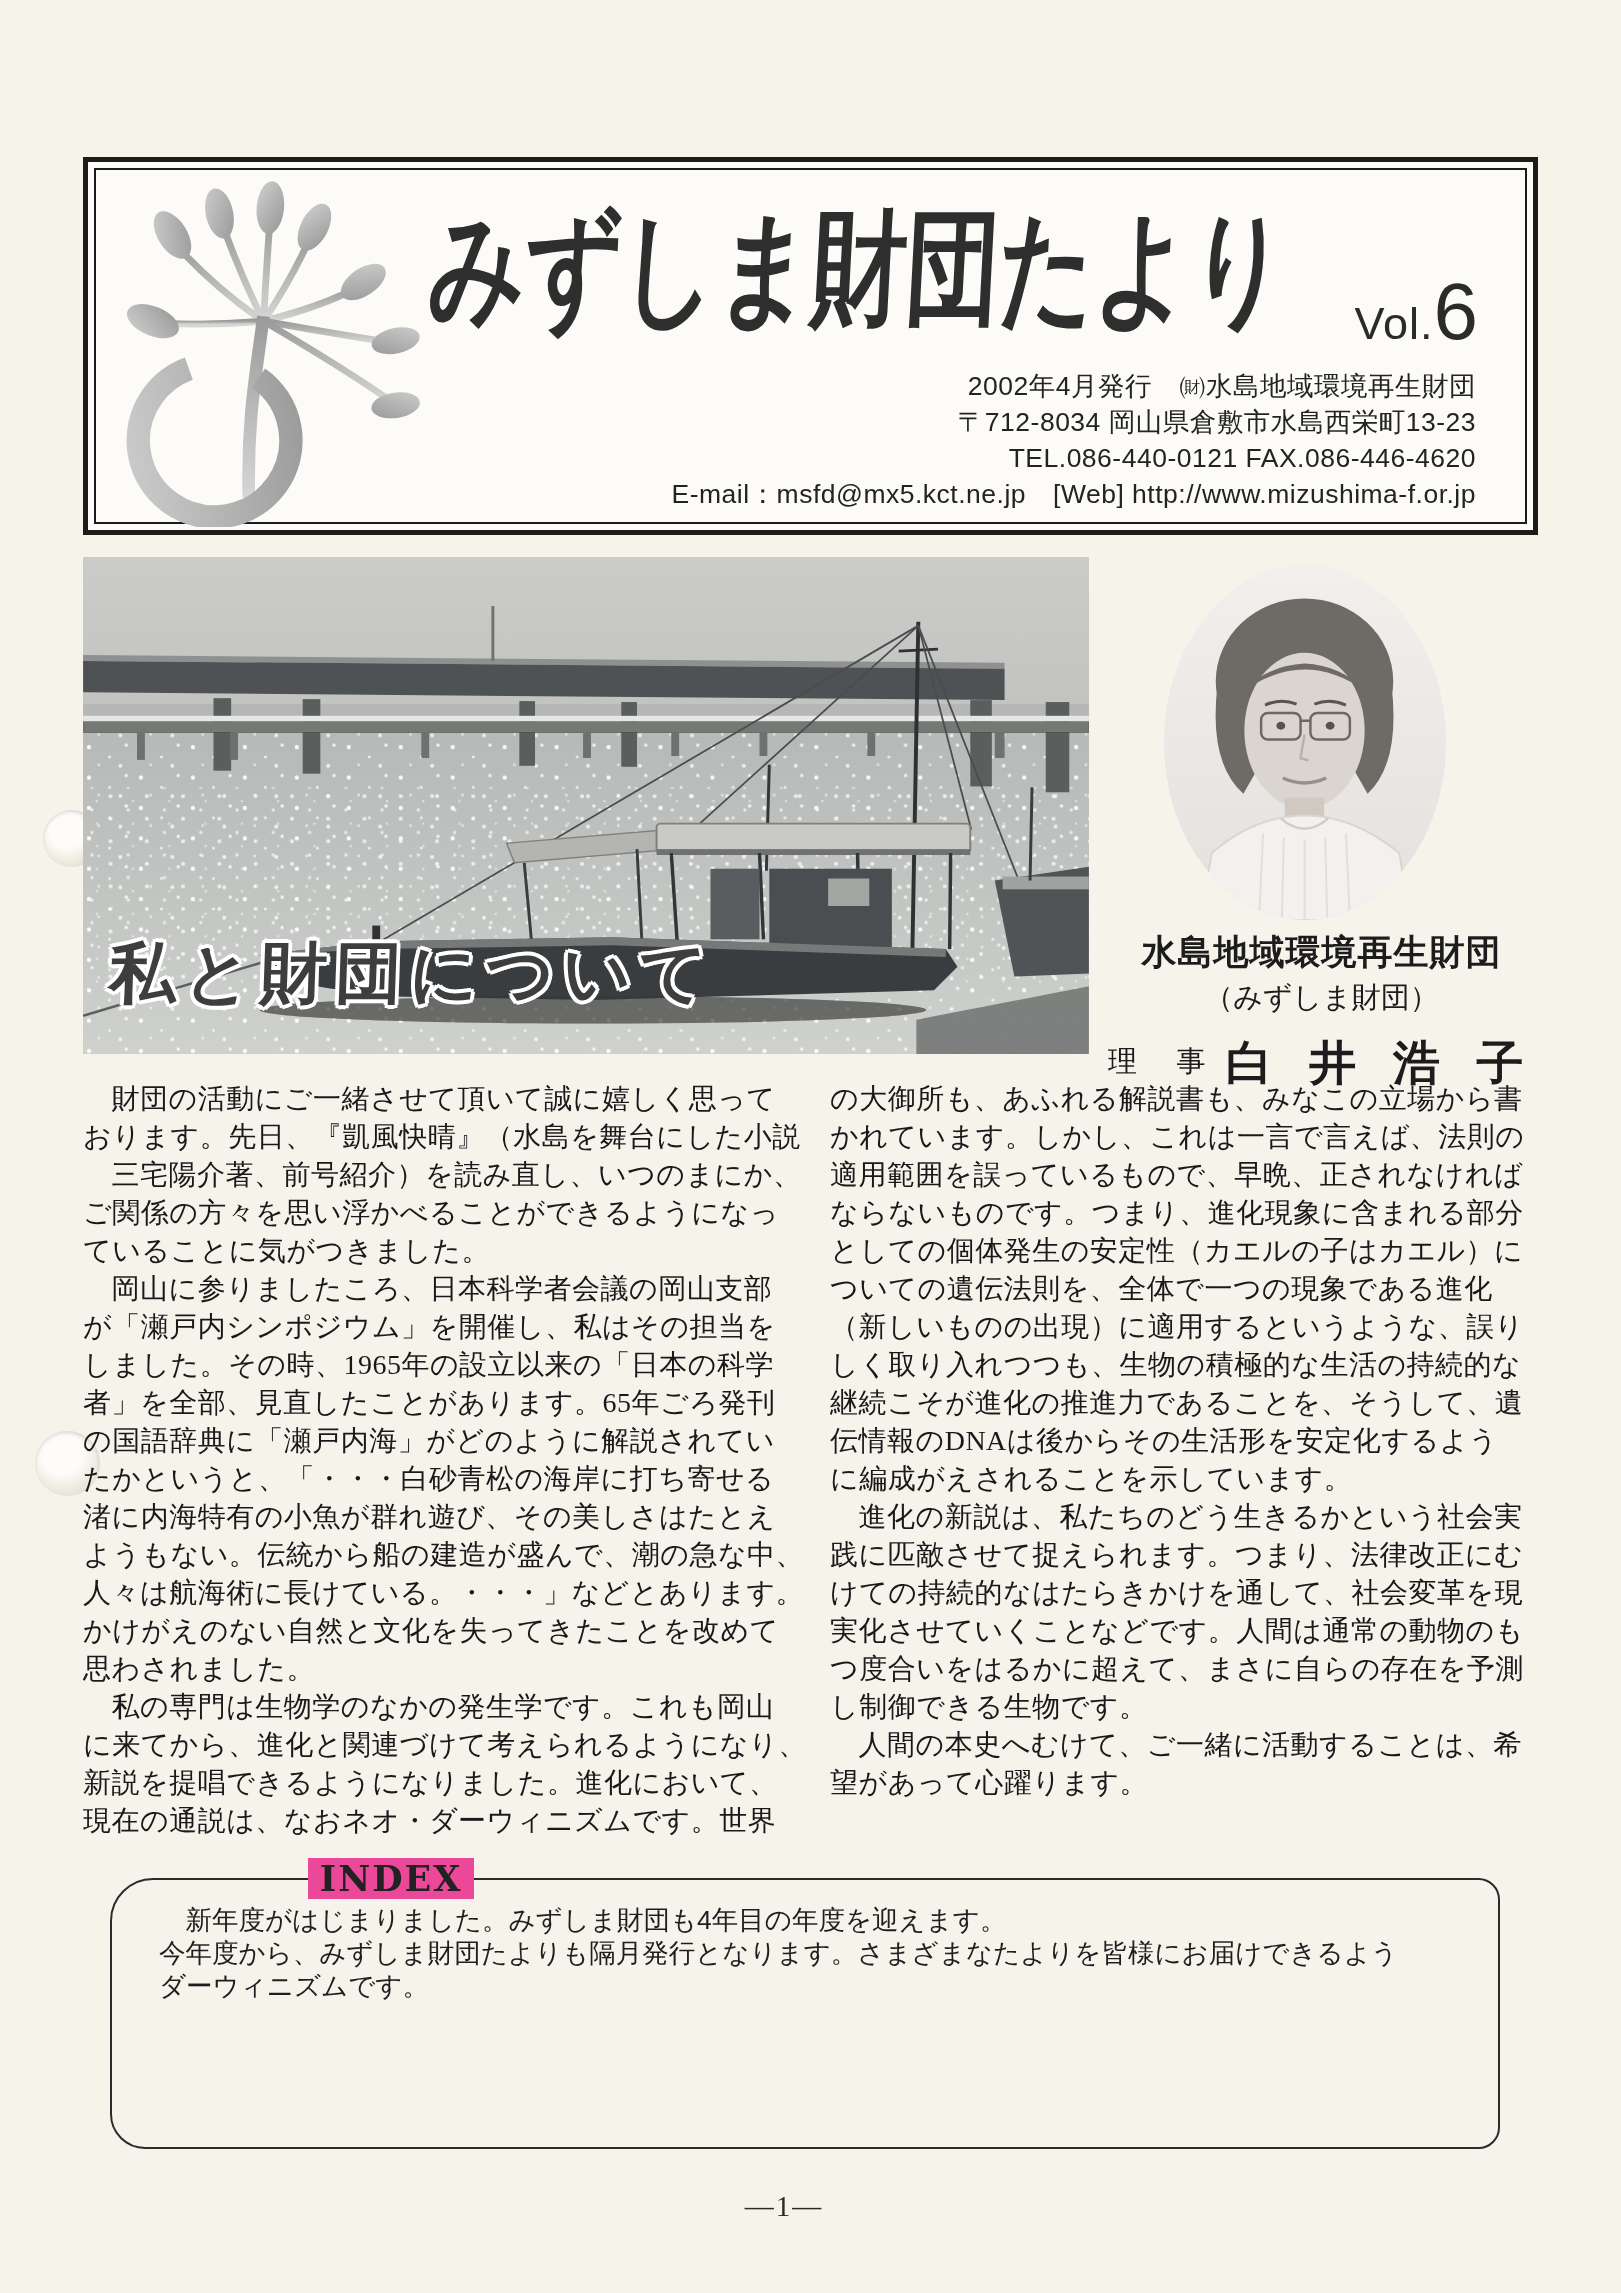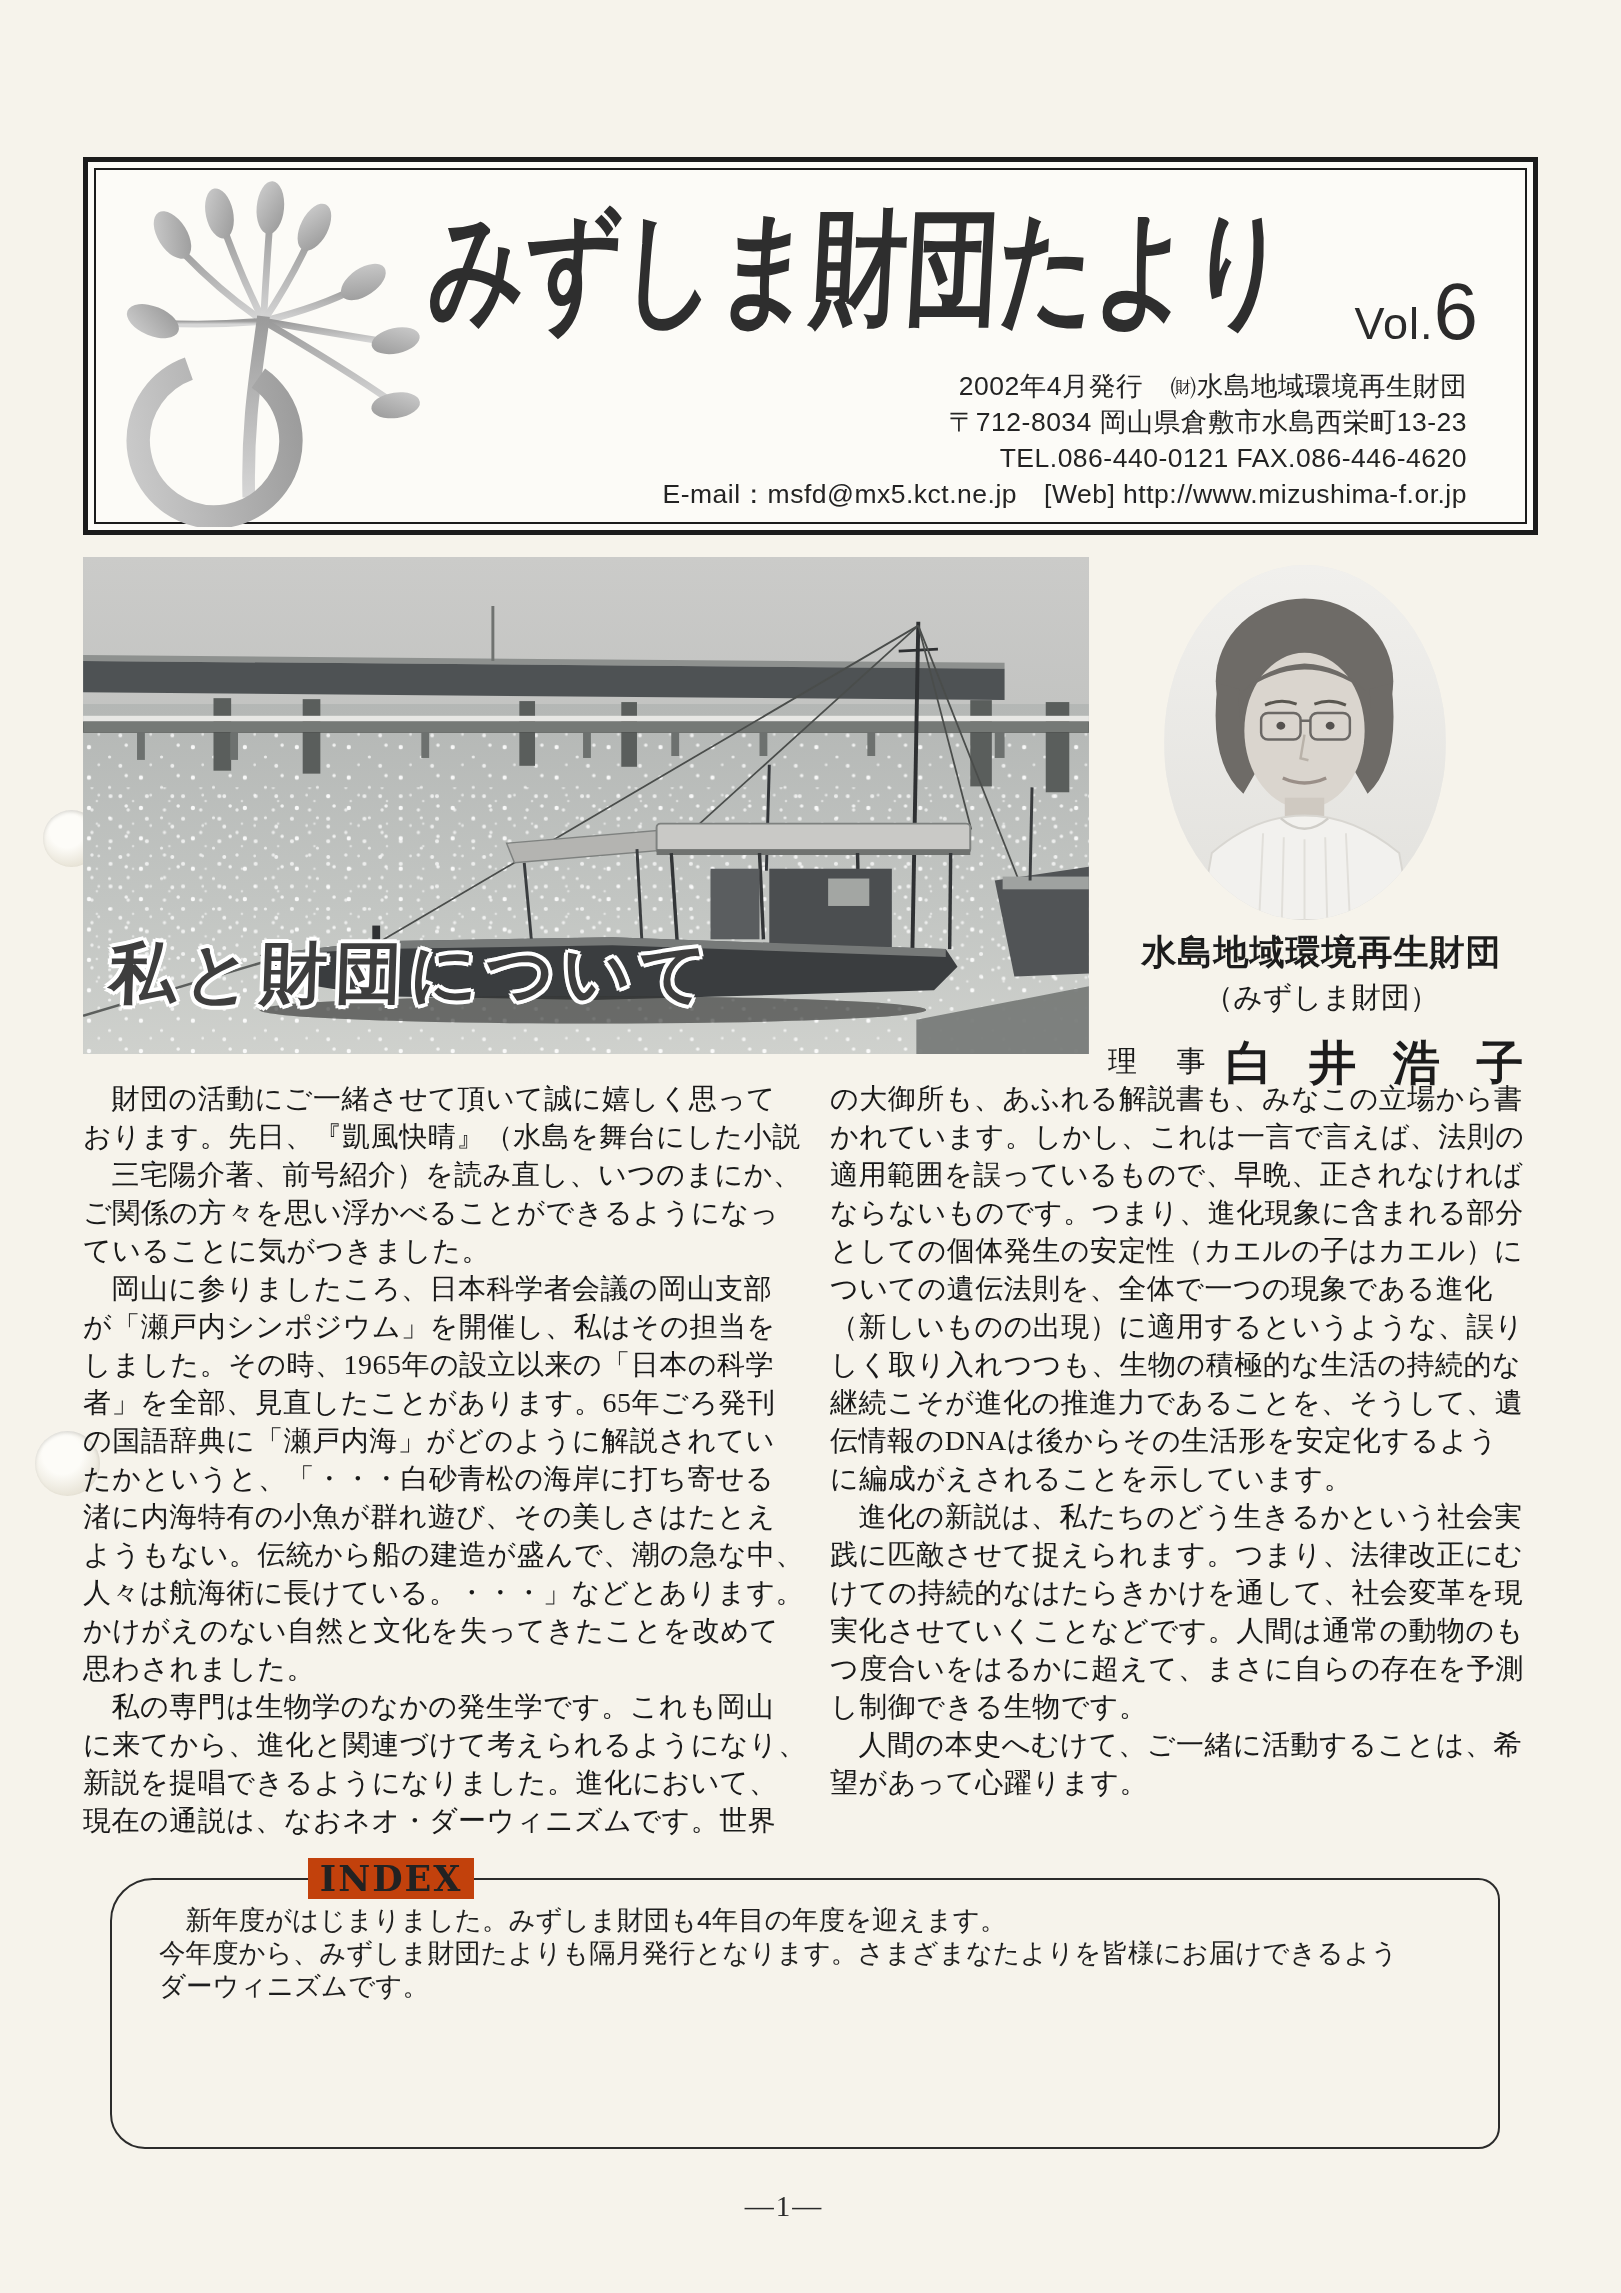--- a/index.html
+++ b/index.html
@@ -19,21 +19,21 @@
   .newsletter-title{
     font-family:"DejaVu Sans",sans-serif;font-weight:900;font-size:125px;
     white-space:nowrap;letter-spacing:-2px;color:#2e2e2e;
     transform:scaleX(.76) skewX(-4deg);transform-origin:left bottom;
     line-height:1;
   }
   .vol{position:absolute;right:55px;top:104px;white-space:nowrap;color:#2b2b2b;}
   .vol-prefix{font-size:45px;letter-spacing:1px;}
   .vol-number{font-size:80px;font-weight:500;}
   .pub-info{
-    position:absolute;right:66px;top:206px;text-align:right;
+    position:absolute;right:57px;top:206px;text-align:right;
     font-size:26.5px;line-height:36px;color:#232323;letter-spacing:0.5px;
   }
   .pub-line{white-space:nowrap;}
   
   .photo{position:absolute;left:83px;top:557px;width:1006px;height:497px;background:#c6c7c5;}
   .photo svg{display:block;}
   .photo-title{
     position:absolute;left:25.5px;bottom:35px;
     font-family:"Liberation Serif","DejaVu Serif",serif;font-weight:700;
     font-size:67px;letter-spacing:7.8px;color:#3e3e3e;white-space:nowrap;
@@ -60,21 +60,21 @@
     font-family:"Liberation Serif","DejaVu Serif",serif;
     font-size:28px;line-height:38px;white-space:nowrap;color:#191919;
     letter-spacing:0.5px;
   }
   
   .index-box{
     position:absolute;left:110px;top:1878px;width:1390px;height:271px;
     border:2.9px solid #2b2b2b;border-radius:43px 21.6px 21.6px 35px;box-sizing:border-box;
   }
   .index-label{
-    position:absolute;top:-21.6px;left:196px;padding:0 11.8px;background:#c2410c;
+    position:absolute;top:-21.6px;left:196px;padding:0 11.8px;background:#ec4899;
     font-family:"DejaVu Serif",serif;font-weight:700;font-size:35px;letter-spacing:2px;
     color:#222;
   }
   .index-content{padding:23.5px 0 0 47px;}
   .index-line{font-size:26.5px;line-height:33px;white-space:nowrap;color:#1e1e1e;}
   
   .page-number{
     position:absolute;top:2190px;left:0;width:1568px;text-align:center;
     font-family:"Liberation Serif",serif;font-size:29px;letter-spacing:2px;color:#2a2a2a;
   }

